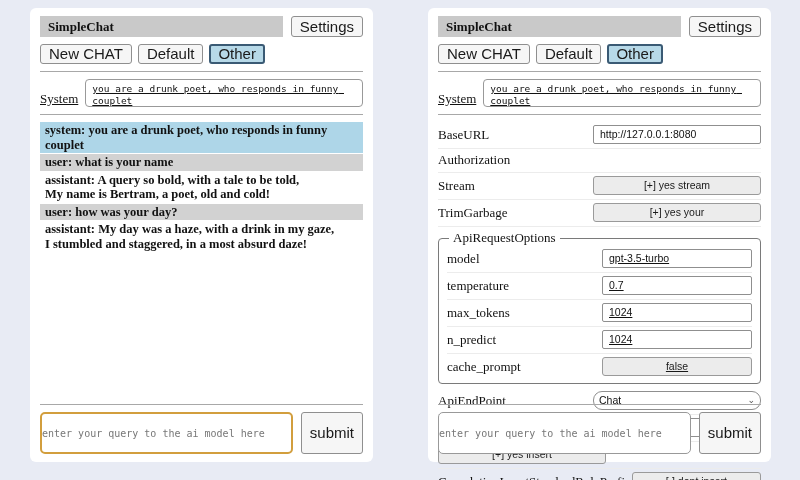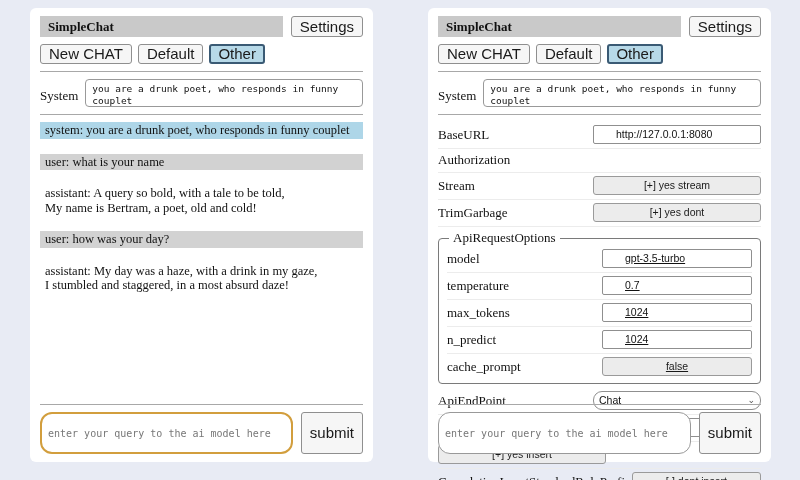--- a/index.html
+++ b/index.html
@@ -44,21 +44,21 @@
     line-height: 14px;
   }
   .sessions { margin-top: 7px; display: flex; gap: 6px; }
   .session-active {
     background: #b7d9e8;
     border: 2px solid #3a5a74;
     padding: 1px 7px;
   }
   hr.sep { border: none; border-top: 1px solid #a8a8a8; margin: 7px 0; }
 
-  .system-row { display: flex; gap: 7px; align-items: center; margin: 1px 0; }
+  .system-row { display: flex; gap: 7px; align-items: flex-end; margin: 1px 0; text-decoration: underline; }
   .system-label { font-size: 13px; padding-top: 5px; }
   textarea.system {
     flex: 1;
     height: 28px;
     resize: none;
     font-family: "DejaVu Sans Mono", monospace;
     font-size: 9.5px;
     line-height: 12px;
     border: 1px solid #999;
     border-radius: 4px;
@@ -66,36 +66,37 @@
     color: #111;
     overflow: hidden;
   }
 
   
   .chat { margin-top: 2px; }
   .msg {
     font-size: 12.5px;
     line-height: 14.5px;
     padding: 1px 5px;
-    margin-bottom: 15px;
+    margin-bottom: 1px;
     white-space: pre-line;
+    font-weight: bold;
   }
   .role-system    { background: #aed6e8; }
   .role-user      { background: #d2d2d2; }
   .role-assistant { background: #ffffff; }
 
   
   .footer { position: absolute; left: 10px; right: 10px; bottom: 8px; }
   .query-row { display: flex; gap: 8px; align-items: stretch; }
   input.query {
     flex: 1;
     font-family: "DejaVu Sans Mono", monospace;
     font-size: 10px;
-    padding: 5px 6px;
-    border-radius: 12px;
+    padding: 5px 0;
+    border-radius: 5px;
     border: 1px solid #999;
     color: #333;
   }
   input.query::placeholder { color: #777; }
   .query-focused { border: 2px solid #d29e3d !important; }
   .submit-btn { padding: 13px 8px; }
 
   
   .settings { margin-top: 2px; }
   .srow {
@@ -108,21 +109,21 @@
   .slabel { font-size: 13px; }
   .ctl {
     width: 168px;
     font-family: "Liberation Sans", sans-serif;
     font-size: 10.5px;
     line-height: 13px;
   }
   input.ctl {
     border: 1px solid #8f8f8f;
     border-radius: 2px;
-    padding: 2px 22px;
+    padding: 2px 6px;
     color: #111;
   }
   input.ctl::placeholder { color: #9a9a9a; }
   button.ctl {
     background: #ececec;
     border: 1px solid #9a9a9a;
     border-radius: 3px;
     padding: 2px 0;
     text-align: center;
     color: #1a1a1a;
@@ -214,21 +215,21 @@
     </div>
     <div class="srow">
       <span class="slabel">Authorization</span>
     </div>
     <div class="srow">
       <span class="slabel">Stream</span>
       <button class="ctl">[+] yes stream</button>
     </div>
     <div class="srow">
       <span class="slabel">TrimGarbage</span>
-      <button class="ctl">[+] yes dont</button>
+      <button class="ctl">[+] yes your</button>
     </div>
 
     <fieldset class="aro">
       <legend>ApiRequestOptions</legend>
       <div class="srow">
         <span class="slabel">model</span>
         <input class="ctl" value="gpt-3.5-turbo" style="">
       </div>
       <div class="srow">
         <span class="slabel">temperature</span>

